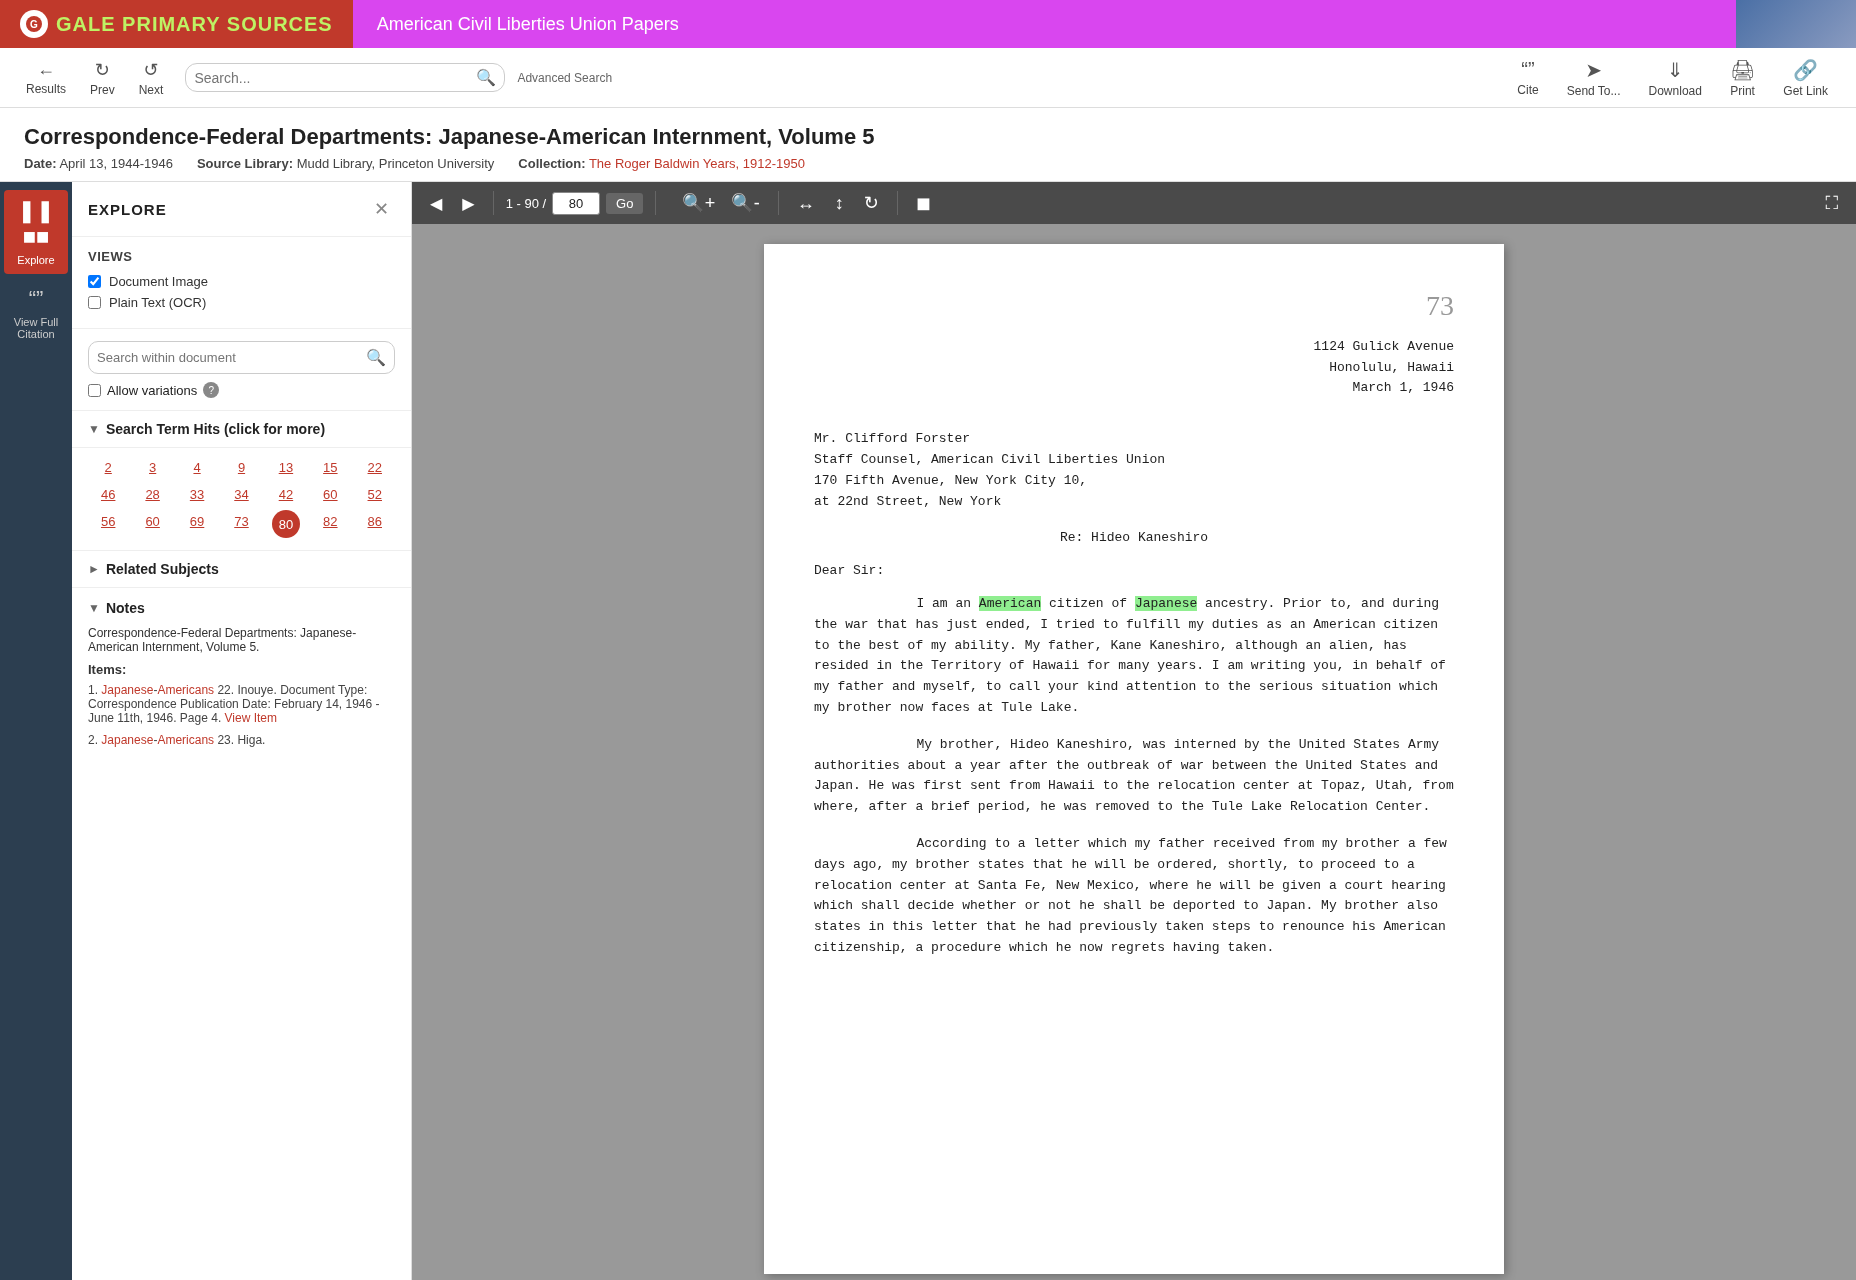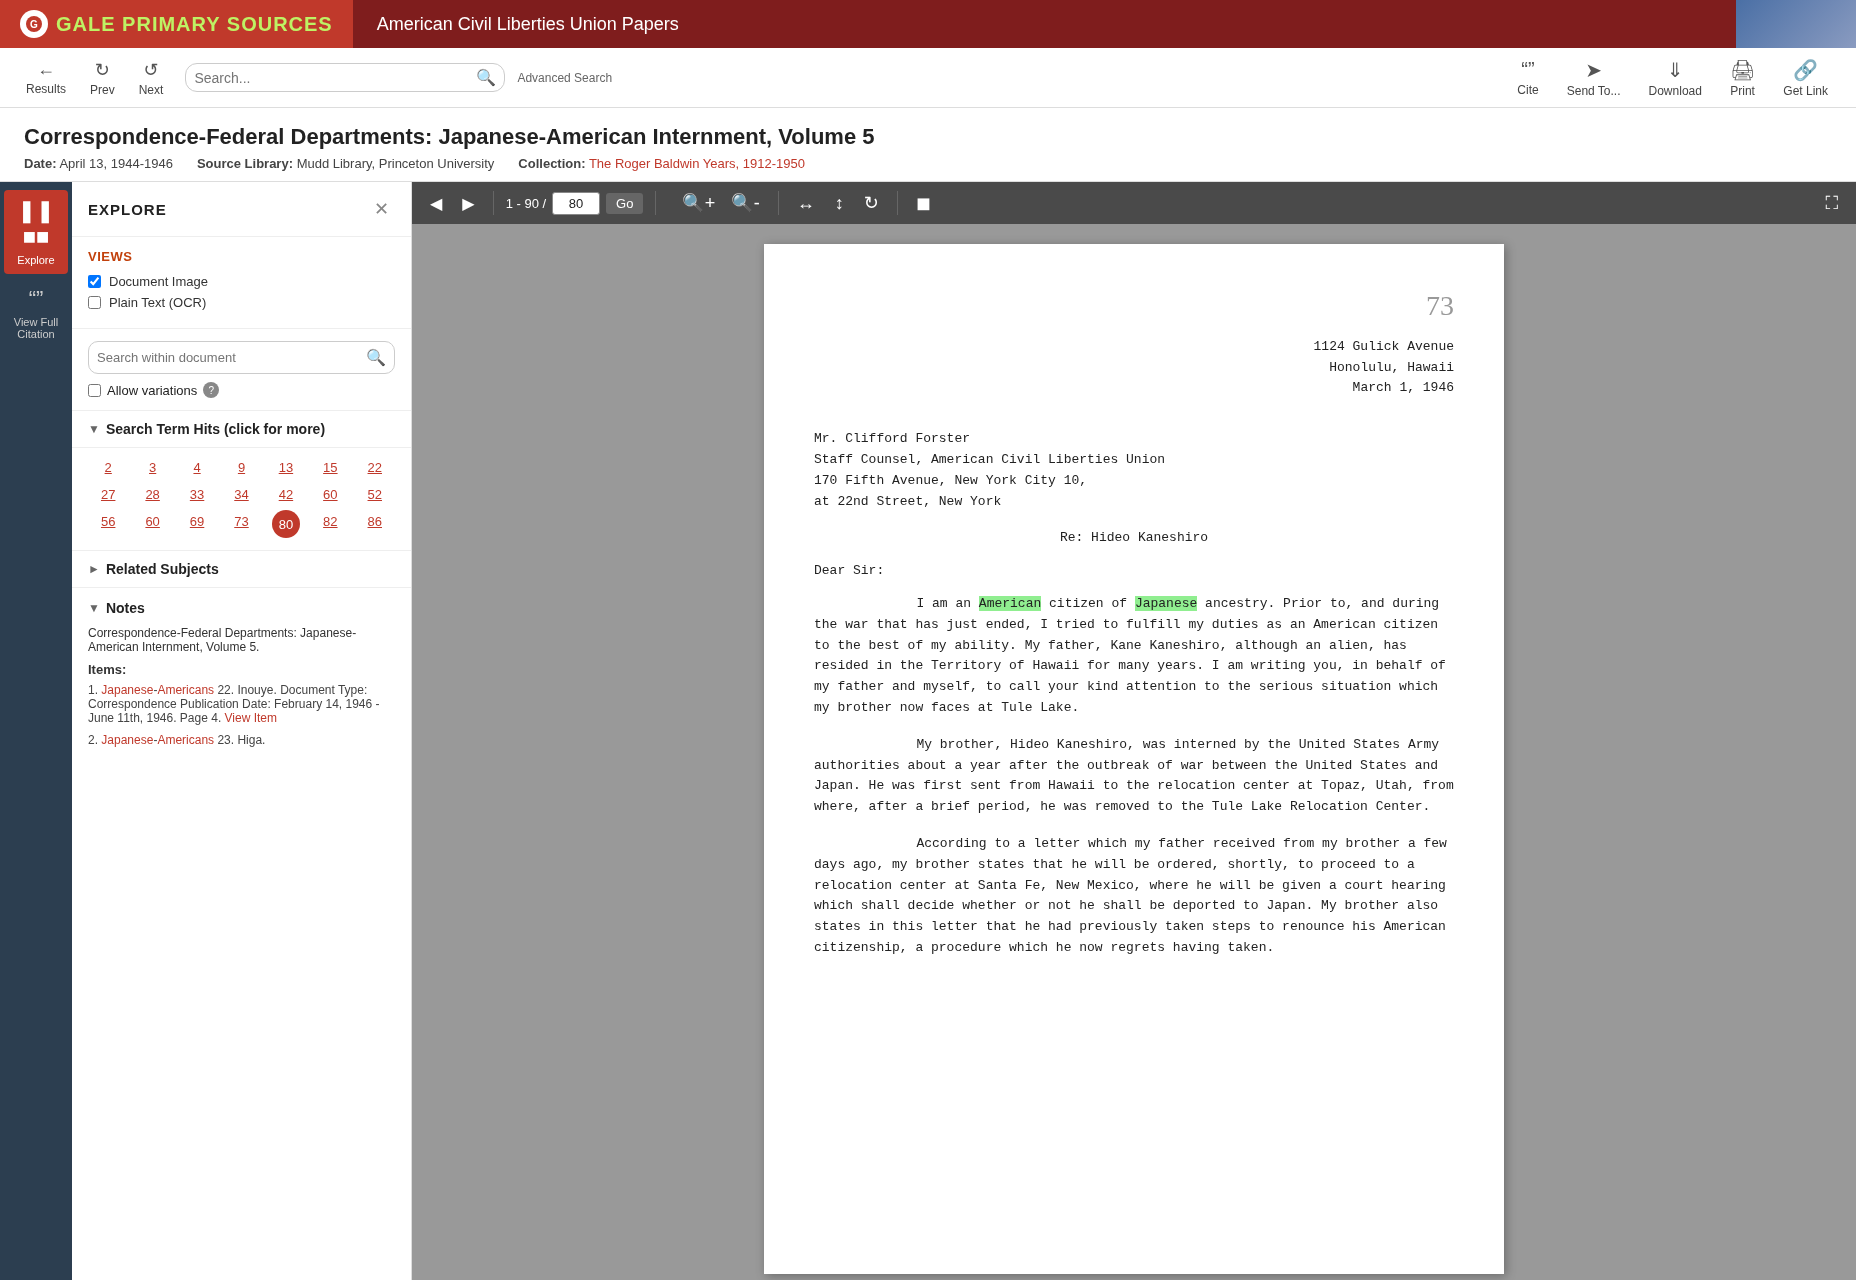--- a/index.html
+++ b/index.html
@@ -28,21 +28,21 @@
     .brand-logo-icon svg { width: 18px; height: 18px; }
     .brand-text {
       color: #bef264;
       font-size: 20px;
       font-weight: bold;
       letter-spacing: 1px;
       text-transform: uppercase;
     }
     .top-header-title {
       flex: 1;
-      background: #7f1d1d;
+      background: #d946ef;
       display: flex;
       align-items: center;
       padding: 0 24px;
     }
     .top-header-title span {
       color: white;
       font-size: 18px;
       font-weight: 400;
     }
     .top-header-image {
@@ -213,21 +213,21 @@
       color: #888;
       border: none;
       background: none;
       padding: 2px 6px;
     }
 
     .explore-section { padding: 12px 16px; border-bottom: 1px solid #eee; }
     .explore-section-title {
       font-size: 13px;
       font-weight: 700;
-      color: #c2410c;
+      color: #404040;
       margin-bottom: 10px;
       text-transform: uppercase;
       letter-spacing: 0.5px;
     }
     .checkbox-row {
       display: flex;
       align-items: center;
       gap: 8px;
       margin-bottom: 6px;
       font-size: 13px;
@@ -585,21 +585,21 @@
     </div>
     <div class="search-hits-content">
       <div class="search-hits-grid">
         <a href="#" class="hit-number">2</a>
         <a href="#" class="hit-number">3</a>
         <a href="#" class="hit-number">4</a>
         <a href="#" class="hit-number">9</a>
         <a href="#" class="hit-number">13</a>
         <a href="#" class="hit-number">15</a>
         <a href="#" class="hit-number">22</a>
-        <a href="#" class="hit-number">27</a>
+        <a href="#" class="hit-number">46</a>
         <a href="#" class="hit-number">28</a>
         <a href="#" class="hit-number">33</a>
         <a href="#" class="hit-number">34</a>
         <a href="#" class="hit-number">42</a>
         <a href="#" class="hit-number">60</a>
         <a href="#" class="hit-number">52</a>
         <a href="#" class="hit-number">56</a>
         <a href="#" class="hit-number">60</a>
         <a href="#" class="hit-number">69</a>
         <a href="#" class="hit-number">73</a>

